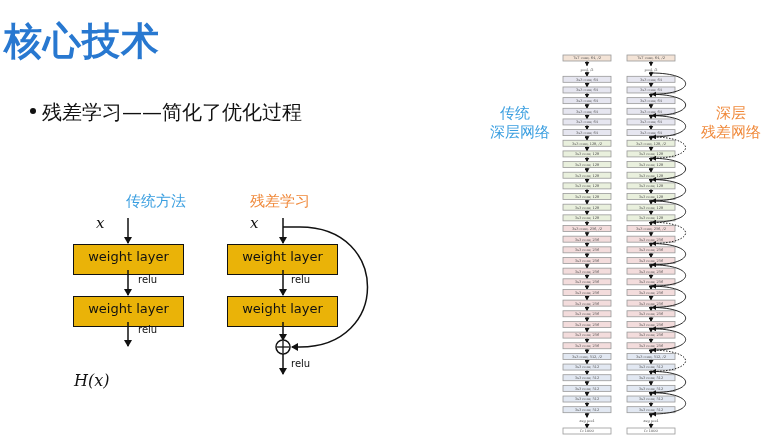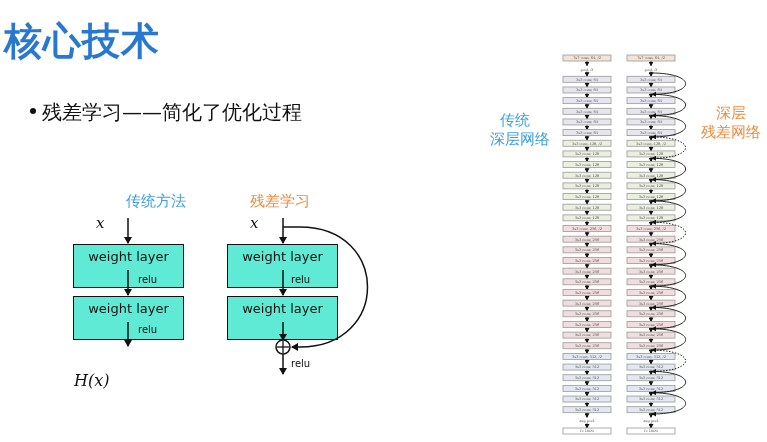--- a/index.html
+++ b/index.html
@@ -4,21 +4,21 @@
 <style>
   html, body { margin:0; padding:0; background:#ffffff; }
   body { width:767px; height:442px; position:relative; overflow:hidden; font-family:"DejaVu Sans", sans-serif; }
   .title { position:absolute; left:4px; top:16px; font-size:38px; font-weight:bold; color:#2878d0; letter-spacing:1px; line-height:50px; }
   .bullet { position:absolute; left:30px; top:92px; font-size:20px; color:#111; line-height:40px; }
   .bullet .dot { display:inline-block; width:6px; height:6px; border-radius:50%; background:#111; margin-right:6px; vertical-align:middle; position:relative; top:-3px; }
   .cap { position:absolute; font-size:15px; line-height:20px; }
   .cap.blue { color:#3b9fe0;margin-left:28px; }
   .cap.orange { color:#f08a3c; }
   .mathx { position:absolute; font-family:"DejaVu Serif", serif; font-style:italic; font-size:15px; color:#111; }
-  .wbox { position:absolute; width:111px; height:44px; border:1.5px solid #111; box-sizing:border-box; text-align:center; line-height:23px; font-size:13px; color:#111; background:#5eead4; font-family:"DejaVu Sans", sans-serif; }
+  .wbox { position:absolute; width:111px; height:31px; border:1.5px solid #111; box-sizing:border-box; text-align:center; line-height:23px; font-size:13px; color:#111; background:#eab308; font-family:"DejaVu Sans", sans-serif; }
   .relu { position:absolute; font-size:10px; color:#111; }
   svg { position:absolute; left:0; top:0; }
   .netlabel { position:absolute; font-size:15px; line-height:19px; text-align:right; }
   .netlabel.blue { color:#3b9fe0; }
   .netlabel.orange { color:#f08a3c; text-align:center; }
 </style>
 </head>
 <body>
 
 <div class="title">核心技术</div>
@@ -284,20 +284,20 @@
       <path d="M651,264.8142857142857 C697,264.8142857142857 697,286.1285714285714 652,286.1285714285714" fill="none" stroke="#111" stroke-width="0.9" marker-end="url(#ahs)"></path>
       <path d="M651,286.1285714285714 C697,286.1285714285714 697,307.4428571428571 652,307.4428571428571" fill="none" stroke="#111" stroke-width="0.9" marker-end="url(#ahs)"></path>
       <path d="M651,307.4428571428571 C697,307.4428571428571 697,328.7571428571428 652,328.7571428571428" fill="none" stroke="#111" stroke-width="0.9" marker-end="url(#ahs)"></path>
       <path d="M651,328.7571428571428 C697,328.7571428571428 697,350.07142857142856 652,350.07142857142856" fill="none" stroke="#111" stroke-width="0.9" marker-end="url(#ahs)"></path>
       <path d="M651,350.07142857142856 C697,350.07142857142856 697,371.38571428571424 652,371.38571428571424" fill="none" stroke="#111" stroke-width="0.9" marker-end="url(#ahs)" stroke-dasharray="1.5,1.5"></path>
       <path d="M651,371.38571428571424 C697,371.38571428571424 697,392.7 652,392.7" fill="none" stroke="#111" stroke-width="0.9" marker-end="url(#ahs)"></path>
       <path d="M651,392.7 C697,392.7 697,414.0142857142857 652,414.0142857142857" fill="none" stroke="#111" stroke-width="0.9" marker-end="url(#ahs)"></path>
     </g>
 </svg>
 
-<div class="netlabel blue" style="left:480px; top:111px; width:70px;">
+<div class="netlabel blue" style="left:480px; top:104px; width:70px;">
   <div style="text-align:center;">传统</div>
   <div>深层网络</div>
 </div>
 <div class="netlabel orange" style="left:696px; top:96px; width:70px;margin-top:8px;">
   <div>深层</div>
   <div>残差网络</div>
 </div>
 
 </body></html>

